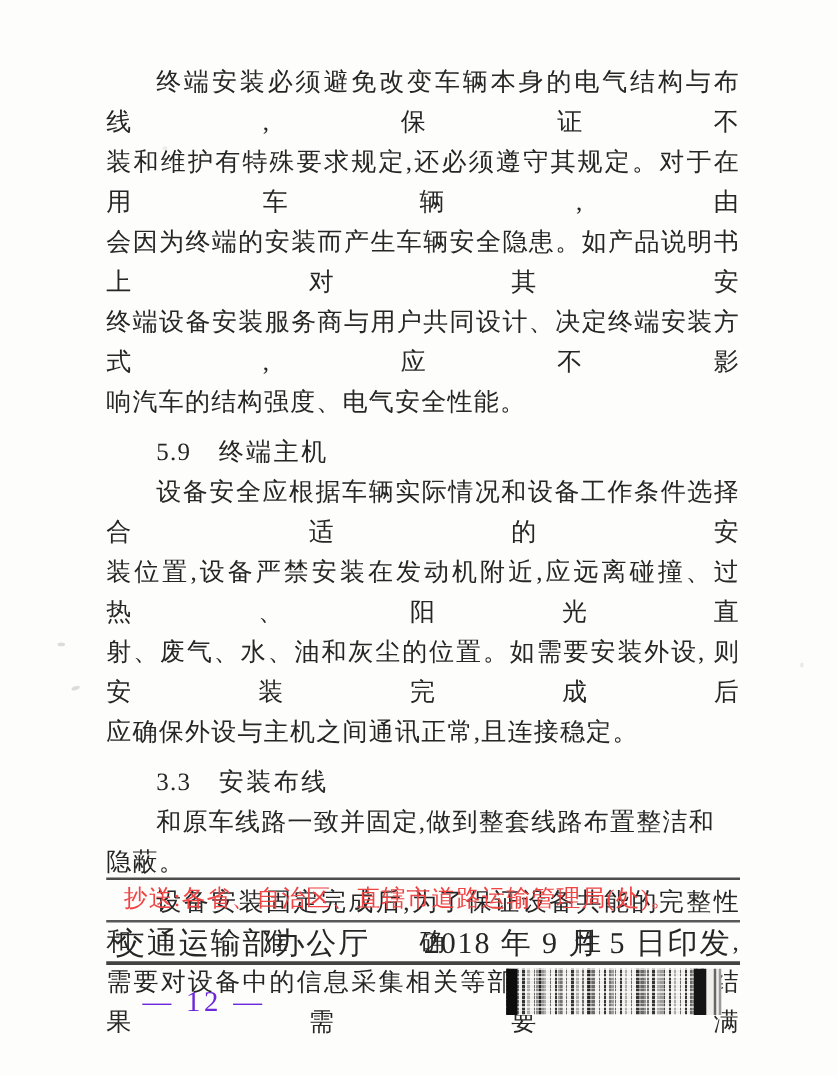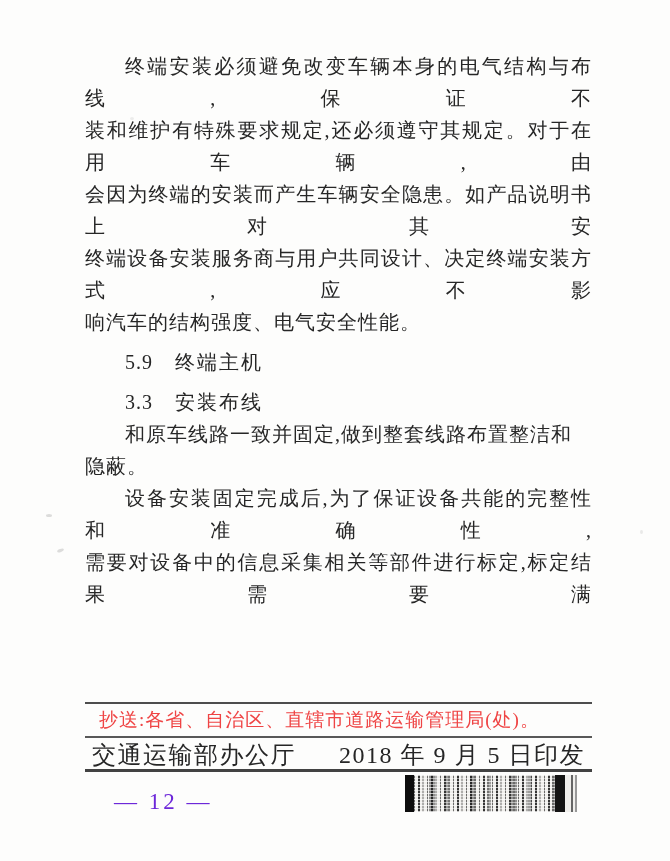--- a/index.html
+++ b/index.html
@@ -73,20 +73,26 @@
       <div class="tline j">会因为终端的安装而产生车辆安全隐患。如产品说明书上对其安</div>
       <div class="tline j">终端设备安装服务商与用户共同设计、决定终端安装方式,应不影</div>
       <div class="tline">响汽车的结构强度、电气安全性能。</div>
     </div>
 
     <div class="heading">
       <span class="num">5.9</span>
       <span class="ttl">终端主机</span>
     </div>
 
+    <div>
+      <div class="tline j ind">设备安全应根据车辆实际情况和设备工作条件选择合适的安</div>
+      <div class="tline j">装位置,设备严禁安装在发动机附近,应远离碰撞、过热、阳光直</div>
+      <div class="tline j">射、废气、水、油和灰尘的位置。如需要安装外设, 则安装完成后</div>
+      <div class="tline">应确保外设与主机之间通讯正常,且连接稳定。</div>
+    </div>
 
     <div class="heading">
       <span class="num">3.3</span>
       <span class="ttl">安装布线</span>
     </div>
 
     <div>
       <div class="tline ind">和原车线路一致并固定,做到整套线路布置整洁和隐蔽。</div>
     </div>
 

